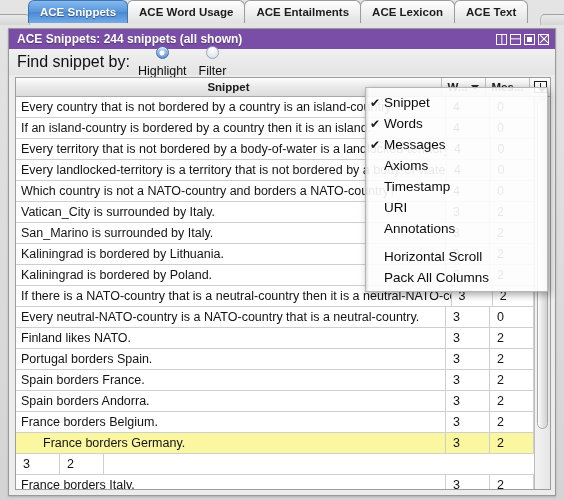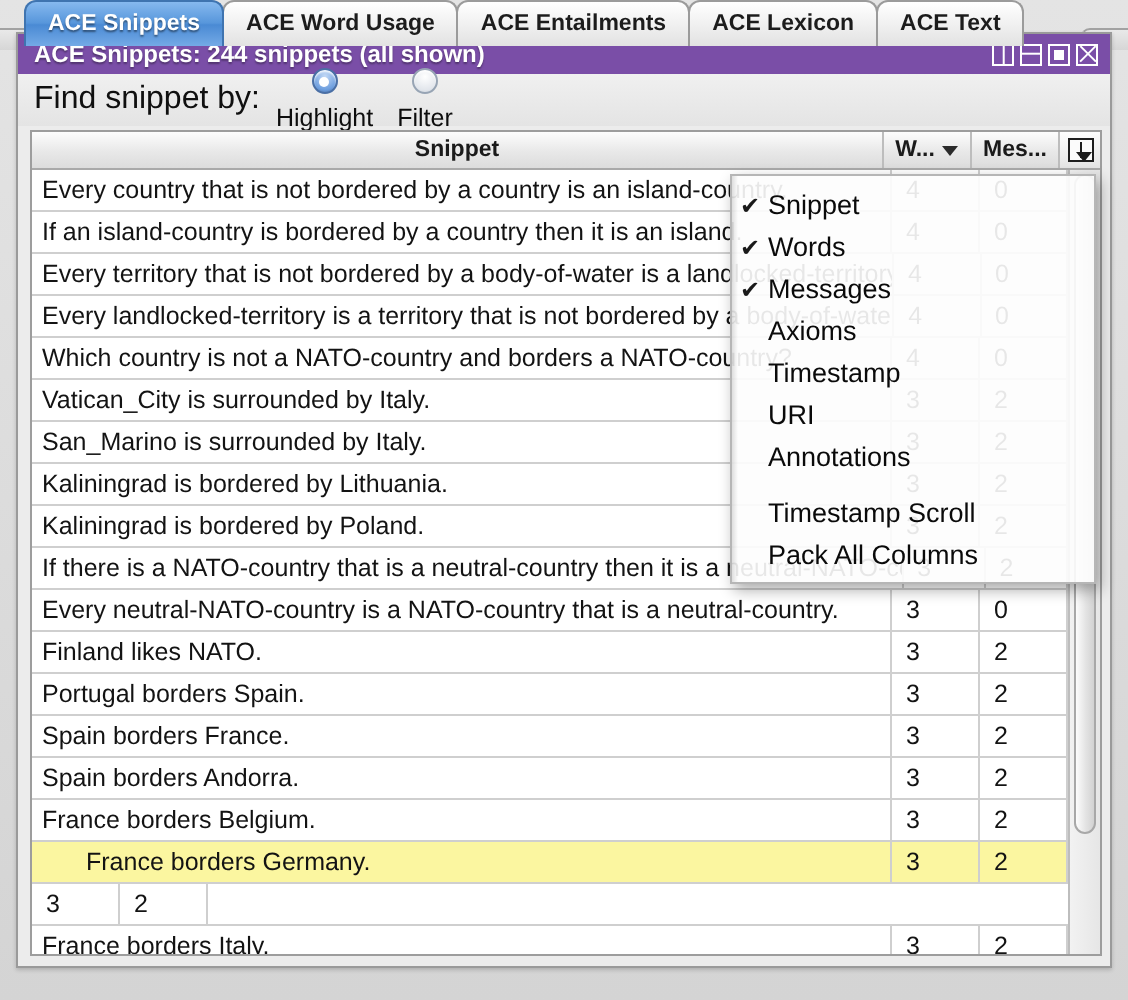--- a/index.html
+++ b/index.html
@@ -14,21 +14,21 @@
     position: relative;
     width: 564px; height: 500px;
     background: linear-gradient(#e4e4e4, #d4d4d4);
   }
 
   
   .tabbar {
     position: absolute; left: 0; top: 0;
     width: 564px; height: 26px;
     display: flex; align-items: flex-start;
-    padding-left: 12px;
+    padding-left: 28px;
   }
   .tabbar-left-stub {
     position: absolute; left: 0; top: 14px;
     width: 30px; height: 11px;
     border-top: 1px solid #a2a2a2;
     border-right: 1px solid #b8b8b8;
     border-top-right-radius: 5px;
     background: linear-gradient(#e9e9e9, #d6d6d6);
   }
   .tabbar-right-stub {
@@ -60,21 +60,21 @@
     color: #ffffff;
     text-shadow: 0 1px 1px rgba(0,0,0,.45);
     border-color: #3f74b0;
     background: linear-gradient(#86b9ef, #5796db 48%, #4a8ad4 52%, #74aae6);
     z-index: 3;
   }
 
   
   .window {
     position: absolute;
-    left: 8px; top: 16px;
+    left: 8px; top: 28px;
     width: 548px; height: 468px;
     border: 1px solid #9a9a9a;
     background: #ececec;
     box-shadow: 0 1px 2px rgba(0,0,0,.18);
   }
   .titlebar {
     height: 20px;
     background: #7a4ea7;
     display: flex; align-items: center;
     padding: 0 6px 0 8px;
@@ -481,21 +481,21 @@
         <span class="menu-check"></span>
         <span class="menu-label">URI</span>
       </div>
       <div class="menu-item">
         <span class="menu-check"></span>
         <span class="menu-label">Annotations</span>
       </div>
       <div class="menu-sep"></div>
       <div class="menu-item">
         <span class="menu-check"></span>
-        <span class="menu-label">Timestamp Scroll</span>
+        <span class="menu-label">Horizontal Scroll</span>
       </div>
       <div class="menu-item">
         <span class="menu-check"></span>
         <span class="menu-label">Pack All Columns</span>
       </div>
     </div>
 
 </div>
 
 </body></html>

